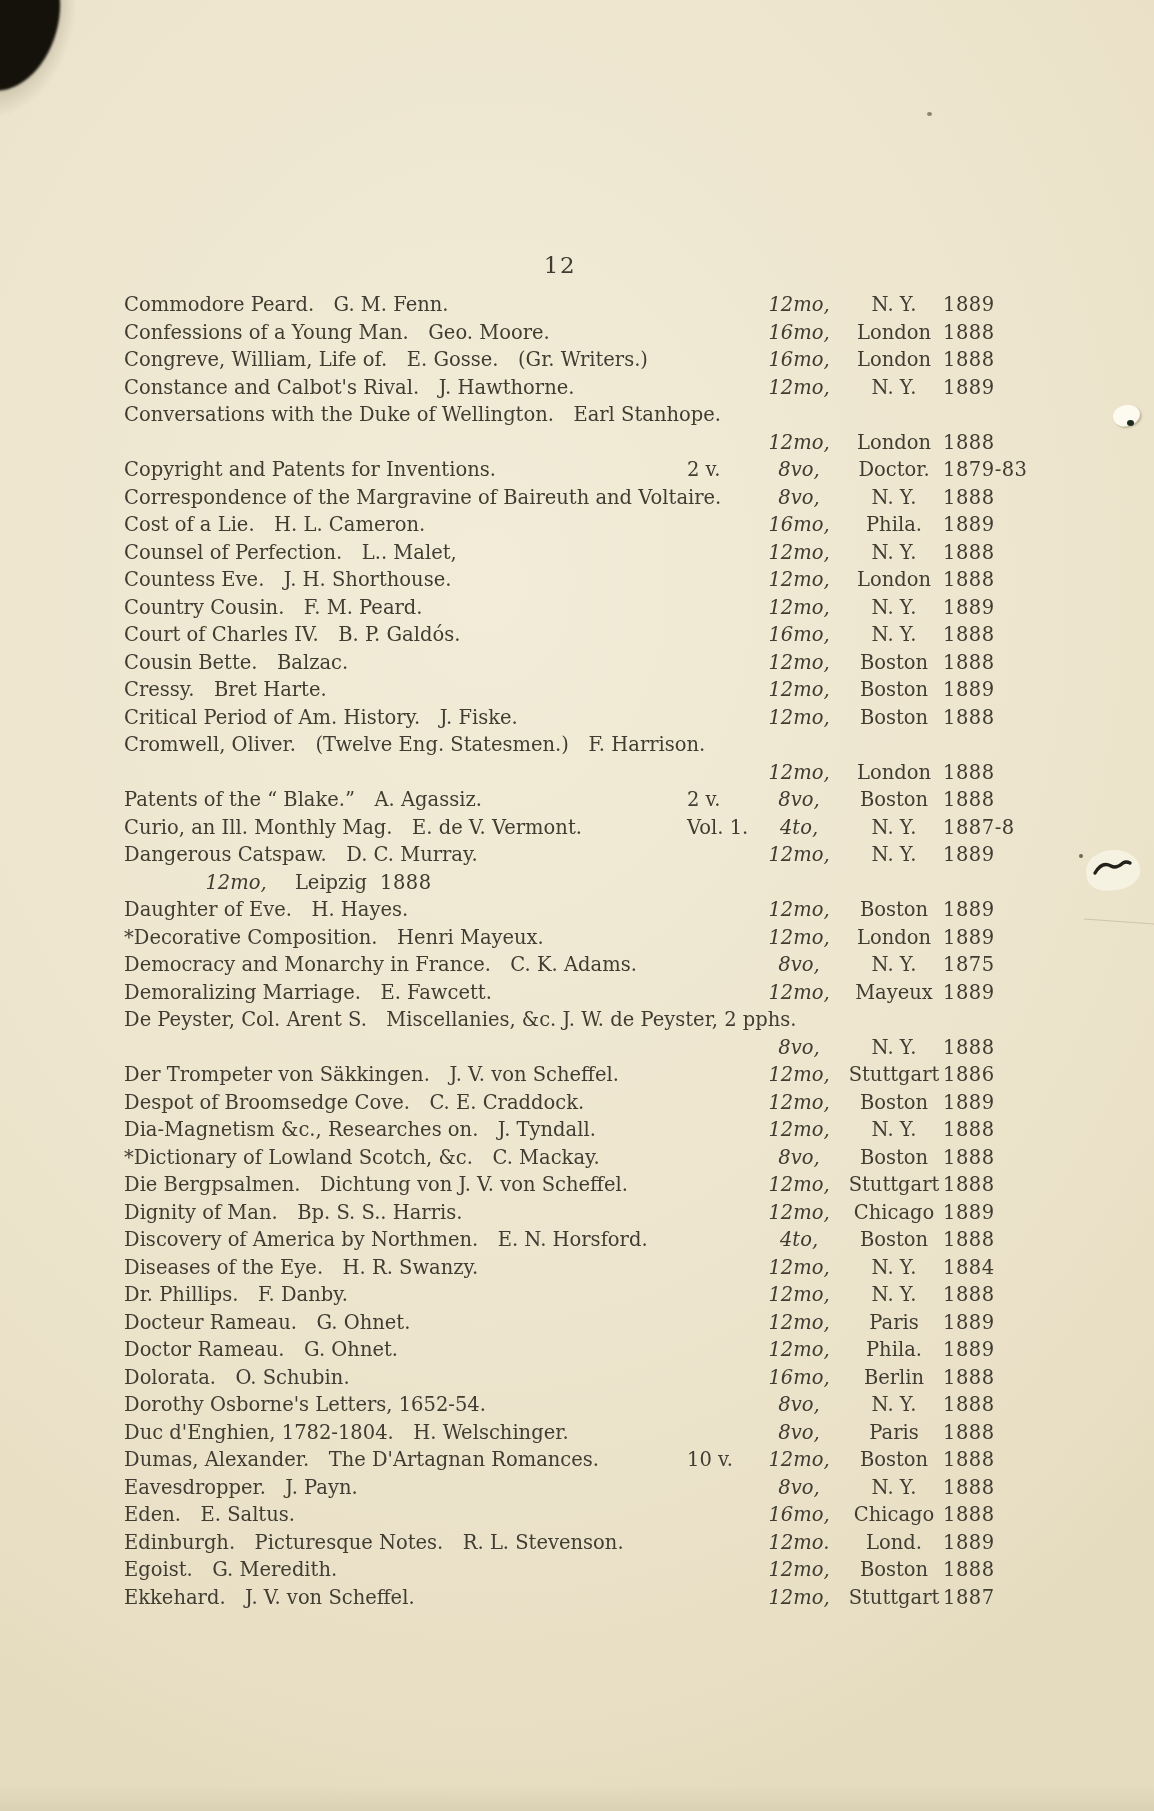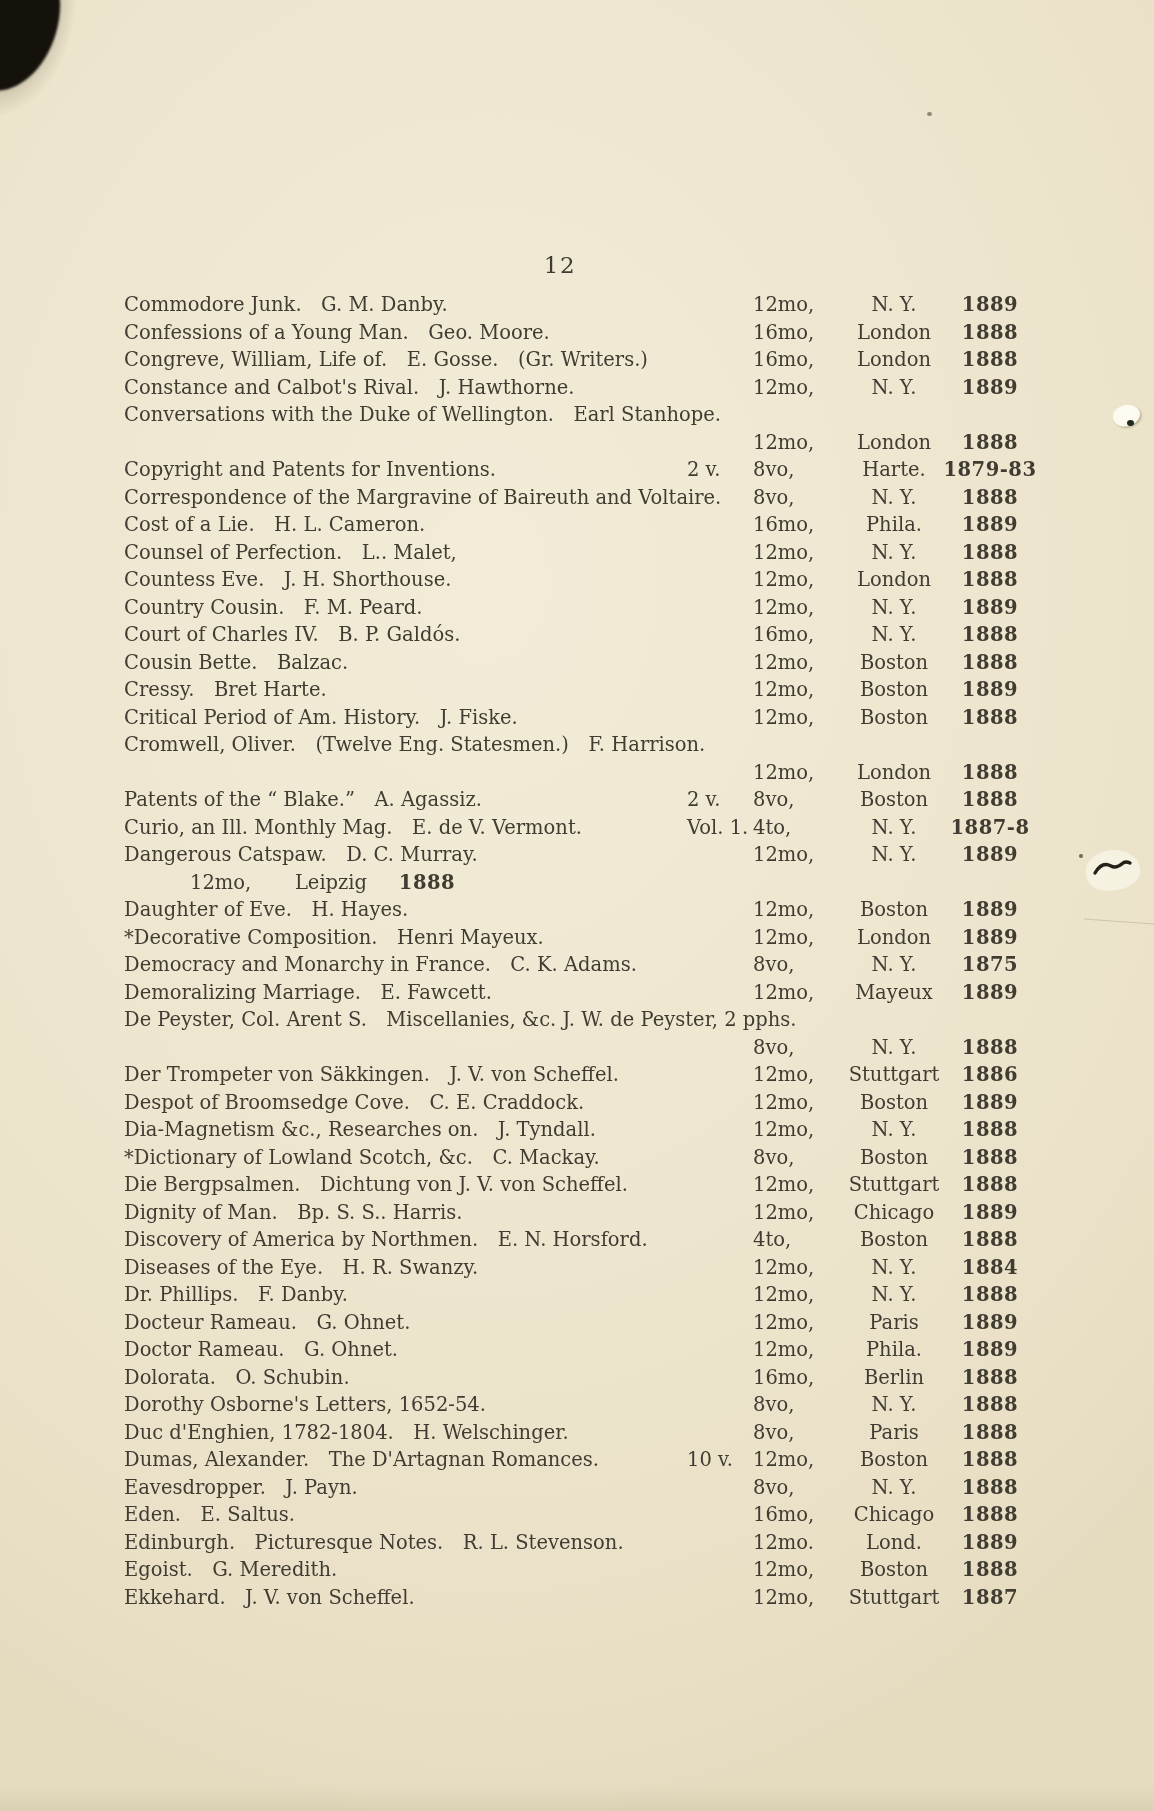--- a/index.html
+++ b/index.html
@@ -26,23 +26,23 @@
   }
   .catalog {
     position:absolute; left:124px; top:291px; width:913px;
   }
   .row {
     display:flex; align-items:baseline; height:27.5px;
     white-space:nowrap; font-size:19.5px; line-height:27.5px;
   }
   .t { flex:1 1 0; min-width:0; overflow:visible; }
   .v { width:66px; text-align:left; flex:none; }
-  .f { width:92px; text-align:left; flex:none; }
+  .f { width:92px; text-align:center; flex:none;font-style:italic; }
   .p { width:98px; text-align:center; flex:none; overflow:visible; }
-  .y { width:94px; text-align:center; flex:none; letter-spacing:0.5px;font-weight:bold; }
+  .y { width:94px; text-align:left; flex:none; letter-spacing:0.5px; }
   
   .paper-flake {
     position:absolute; left:1113px; top:405px; width:27px; height:21px;
     background:#fdfaf0; border-radius:45% 60% 50% 55%;
     transform:rotate(-22deg);
     box-shadow:1px 2px 2px rgba(140,128,95,.45);
   }
   .flake-dot {
     position:absolute; left:1127px; top:420px; width:7px; height:6px;
     background:#1c2a20; border-radius:50%;
@@ -73,21 +73,21 @@
 </head>
 <body>
 
 <div class="corner-penumbra"></div>
 <div class="page-corner"></div>
 
 <div class="page-number">12</div>
 
 <div class="catalog">
     <div class="row">
-      <span class="t">Commodore Junk.  G. M. Danby.</span>
+      <span class="t">Commodore Peard.  G. M. Fenn.</span>
       <span class="v"></span>
       <span class="f">12mo,</span>
       <span class="p">N. Y.</span>
       <span class="y">1889</span>
     </div>
     <div class="row">
       <span class="t">Confessions of a Young Man.  Geo. Moore.</span>
       <span class="v"></span>
       <span class="f">16mo,</span>
       <span class="p">London</span>
@@ -114,21 +114,21 @@
       <span class="t"></span>
       <span class="v"></span>
       <span class="f">12mo,</span>
       <span class="p">London</span>
       <span class="y">1888</span>
     </div>
     <div class="row">
       <span class="t">Copyright and Patents for Inventions.</span>
       <span class="v">2 v.</span>
       <span class="f">8vo,</span>
-      <span class="p">Harte.</span>
+      <span class="p">Doctor.</span>
       <span class="y">1879-83</span>
     </div>
     <div class="row">
       <span class="t">Correspondence of the Margravine of Baireuth and Voltaire.</span>
       <span class="v"></span>
       <span class="f">8vo,</span>
       <span class="p">N. Y.</span>
       <span class="y">1888</span>
     </div>
     <div class="row">

